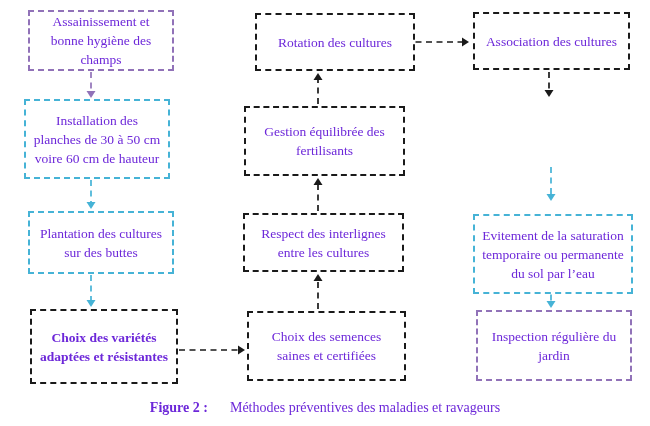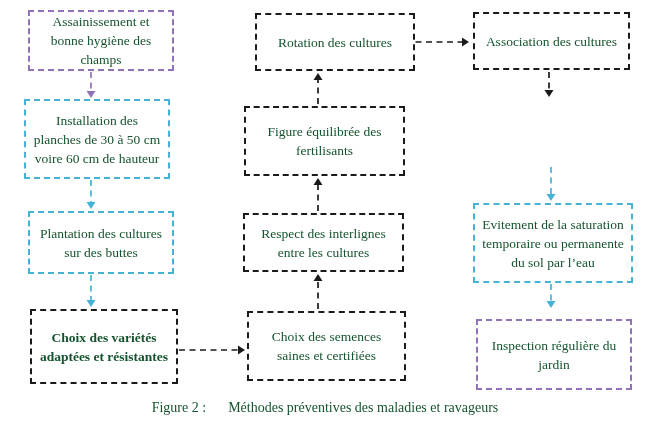--- a/index.html
+++ b/index.html
@@ -6,21 +6,21 @@
     --purple:#9172b8;
     --cyan:#46b3d6;
     --ink:#1a1a1a;
   }
   html,body{margin:0;padding:0;background:#ffffff;}
   .canvas{
     position:relative;
     width:650px;height:426px;
     background:#ffffff;
     font-family:"Liberation Serif","DejaVu Serif",serif;
-    color:#14532d;
+    color:#6d28d9;
     overflow:hidden;
   }
   .arrows{position:absolute;left:0;top:0;width:650px;height:426px;}
   .arrows line{fill:none;stroke-width:1.7;stroke-dasharray:6 4.5;}
   .arrows polygon{stroke:none;}
   .stroke-black{stroke:var(--ink);}
   .stroke-purple{stroke:var(--purple);}
   .stroke-cyan{stroke:var(--cyan);}
   .fill-black{fill:var(--ink);}
   .fill-purple{fill:var(--purple);}
@@ -40,27 +40,27 @@
   .b-l1{left:28px;top:10px;width:146px;height:61px;}
   .b-l2{left:24px;top:99px;width:146px;height:80px;}
   .b-l3{left:28px;top:211px;width:146px;height:63px;justify-content:center;}
   .b-l4{left:30px;top:309px;width:148px;height:75px;font-weight:bold;}
   .b-m1{left:255px;top:13px;width:160px;height:58px;}
   .b-m2{left:244px;top:106px;width:161px;height:70px;}
   .b-m3{left:243px;top:213px;width:161px;height:59px;}
   .b-m4{left:247px;top:311px;width:159px;height:70px;}
   .b-r1{left:473px;top:12px;width:157px;height:58px;}
   .b-r2{left:475px;top:99px;width:152px;height:66px;}
-  .b-r3{left:473px;top:203px;width:160px;height:80px;}
-  .b-r4{left:476px;top:319px;width:156px;height:71px;}
+  .b-r3{left:473px;top:214px;width:160px;height:80px;}
+  .b-r4{left:476px;top:310px;width:156px;height:71px;}
   .caption{
     position:absolute;left:0;top:398px;width:650px;
     text-align:center;font-size:14px;line-height:20px;
   }
-  .caption .lbl{font-weight:normal;margin-right:22px;text-align:center;}
+  .caption .lbl{font-weight:bold;margin-right:22px;text-align:center;}
 </style>
 </head>
 <body>
 
 <div class="canvas">
 
   <svg class="arrows" viewBox="0 0 650 426">
 
     <g>
       <line class="stroke-purple" x1="91" y1="72" x2="91" y2="91"></line>
@@ -122,21 +122,21 @@
     <span>Plantation des cultures sur des buttes</span>
   </div>
   <div class="box black b-l4">
     <span>Choix des variétés adaptées et résistantes</span>
   </div>
 
   <div class="box black b-m1">
     <span>Rotation des cultures</span>
   </div>
   <div class="box black b-m2">
-    <span>Figure équilibrée des fertilisants</span>
+    <span>Gestion équilibrée des fertilisants</span>
   </div>
   <div class="box black b-m4">
     <span>Choix des semences saines et certifiées</span>
   </div>
   <div class="box black b-m3">
     <span>Respect des interlignes entre les cultures</span>
   </div>
 
   <div class="box black b-r1">
     <span>Association des cultures</span>

